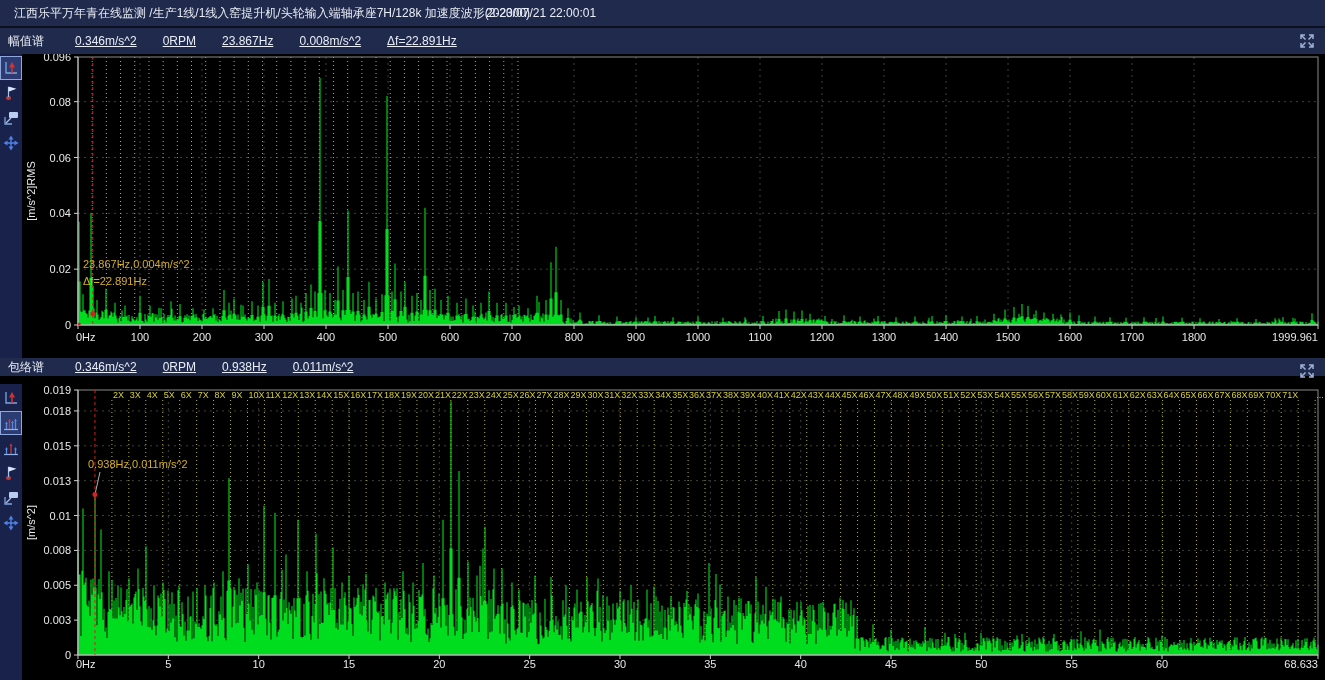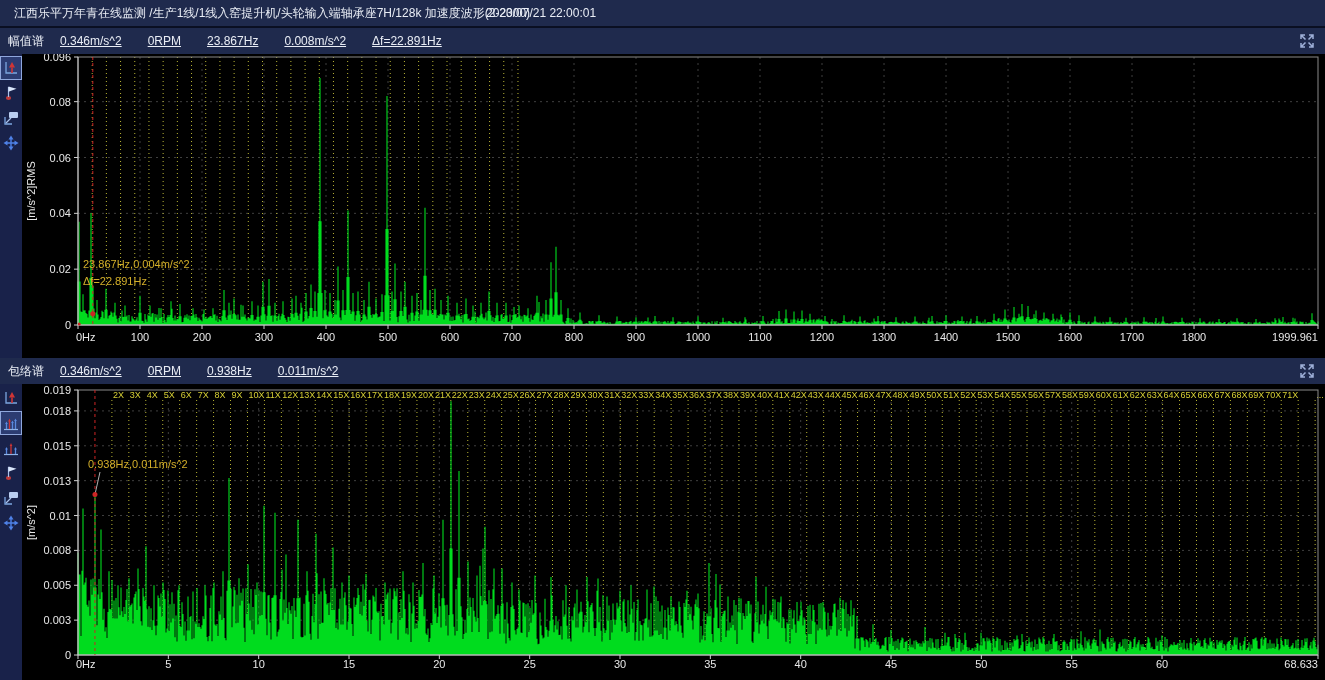--- a/index.html
+++ b/index.html
@@ -8,22 +8,22 @@
   html,body{margin:0;padding:0}
   body{width:1325px;height:680px;background:#000;position:relative;overflow:hidden;
        font-family:"Liberation Sans","DejaVu Sans",sans-serif;}
   .bar{position:absolute;left:0;width:1325px;background:var(--bar-bg);color:var(--hdr-text);
        font-size:12px;display:flex;align-items:center;box-sizing:border-box;}
   #titlebar{top:0;height:28px;border-bottom:2px solid #0a0f22;padding-left:6px;}
   #titlebar .title{margin-left:8px;white-space:nowrap;}
   #titlebar .ts{position:absolute;left:486px;}
   .chart-header{box-sizing:border-box;padding-left:8px;}
   #hdr0{top:28px;height:26px;}
-  #hdr1{top:358px;height:26px;}
-  .chart-header .hlabel{margin-right:16px;}
+  #hdr1{top:358px;height:18px;}
+  .chart-header .hlabel{margin-right:31px;}
   .chart-header .hval{margin-right:26px;text-decoration:underline;}
   .maxbtn{position:absolute;right:10px;top:5px;width:16px;height:16px;cursor:pointer;background:none;border:none;padding:0;}
   .toolstrip{position:absolute;left:0;width:22px;background:var(--strip-bg);}
   #strip0{top:54px;height:304px;}
   #strip1{top:384px;height:296px;}
   .tool{width:20px;height:22px;margin:3px 0 3px 1px;display:flex;align-items:center;justify-content:center;box-sizing:border-box;cursor:pointer;}
   .tool.selected{background:var(--sel-bg);outline:1px solid var(--sel-border);}
   svg.chart{position:absolute;left:0;width:1325px;}
   #chart0{top:54px;height:304px;}
   #chart1{top:384px;height:296px;}

